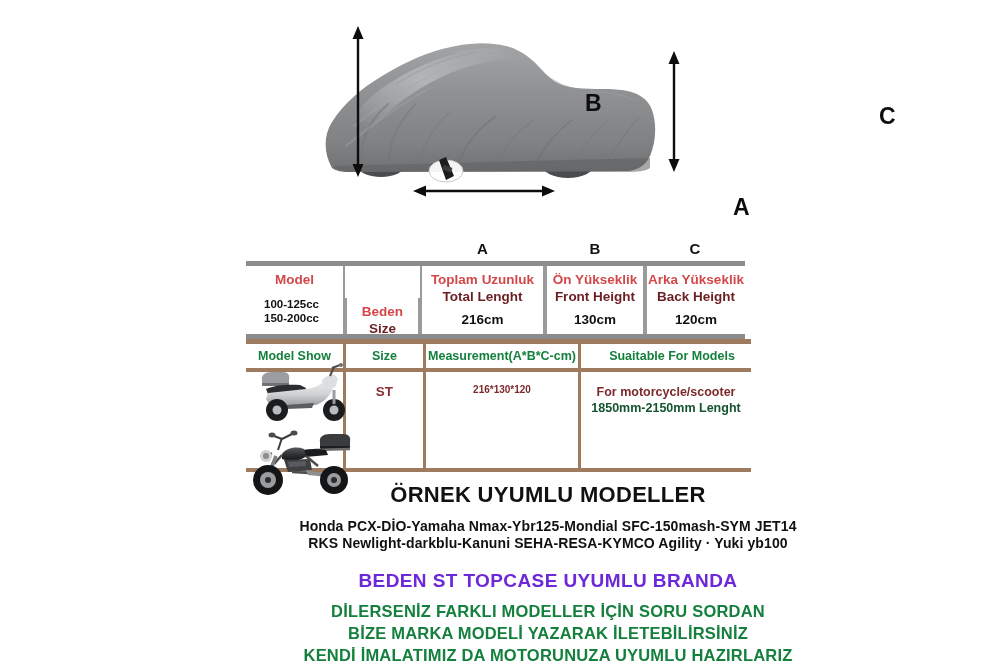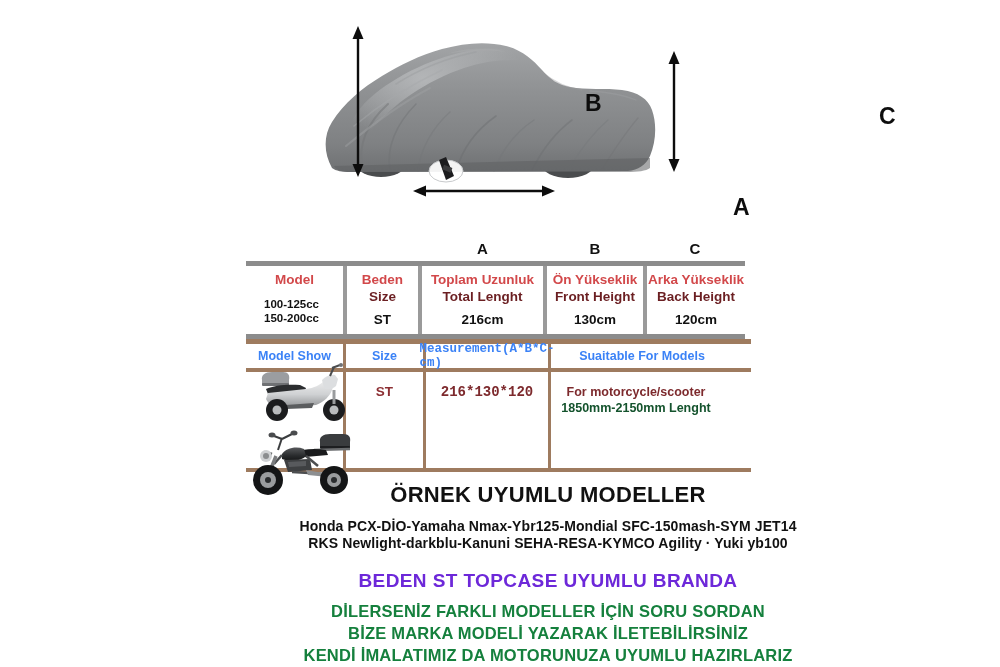--- a/index.html
+++ b/index.html
@@ -77,21 +77,21 @@
     border-left: 2px solid #9a9a9a;
     border-right: 2px solid #9a9a9a;
     box-sizing: border-box;
     display: flex;
     flex-direction: column;
     align-items: center;
     justify-content: flex-start;
     padding-top: 5px;
   }
   .t1-cell.c-model   { width: 99px;  border-left: none; }
-  .t1-cell.c-size    { width: 75px;  }
+  .t1-cell.c-size    { width: 75px; margin-top: 32px;  }
   .t1-cell.c-length  { width: 125px; }
   .t1-cell.c-front   { width: 100px; }
   .t1-cell.c-back    { width: 100px; border-right: none; }
 
   .t1-tr {
     color: #d2484a;
     font-weight: bold;
     font-size: 13.5px;
     line-height: 17px;
     text-align: right;
@@ -138,32 +138,32 @@
     height: 24px;
     border-bottom: 4px solid #9e7b5f;
   }
   #t2-body {
     display: flex;
     height: 96px;
     border-bottom: 4px solid #9e7b5f;
   }
   .t2-col-show   { width: 100px; }
   .t2-col-size   { width: 80px;  }
-  .t2-col-meas   { width: 125px; font-family: Liberation Mono, monospace; }
+  .t2-col-meas   { width: 155px; }
   .t2-col-suit   { width: 170px; }
 
   .t2-hcell {
     box-sizing: border-box;
     border-right: 3px solid #9e7b5f;
     display: flex;
     align-items: center;
     justify-content: center;
     font-weight: bold;
     font-size: 12.5px;
-    color: #3b82f6;
+    color: #15803d;
   }
   .t2-hcell:last-child { border-right: none; padding-left: 12px; }
 
   .t2-bcell {
     box-sizing: border-box;
     border-right: 3px solid #9e7b5f;
     display: flex;
     flex-direction: column;
     align-items: center;
     justify-content: flex-start;
@@ -177,21 +177,21 @@
     overflow: visible;
   }
   .t2-size-val {
     color: #8c2f33;
     font-weight: bold;
     font-size: 13.5px;
   }
   .t2-meas-val {
     color: #7d2a2d;
     font-weight: bold;
-    font-size: 14px;
+    font-size: 10px;
   }
   .t2-suit-line1 {
     color: #7d2a2d;
     font-weight: bold;
     font-size: 12.5px;
     line-height: 16px;
     text-align: center;
   }
   .t2-suit-line2 {
     color: #14532d;

